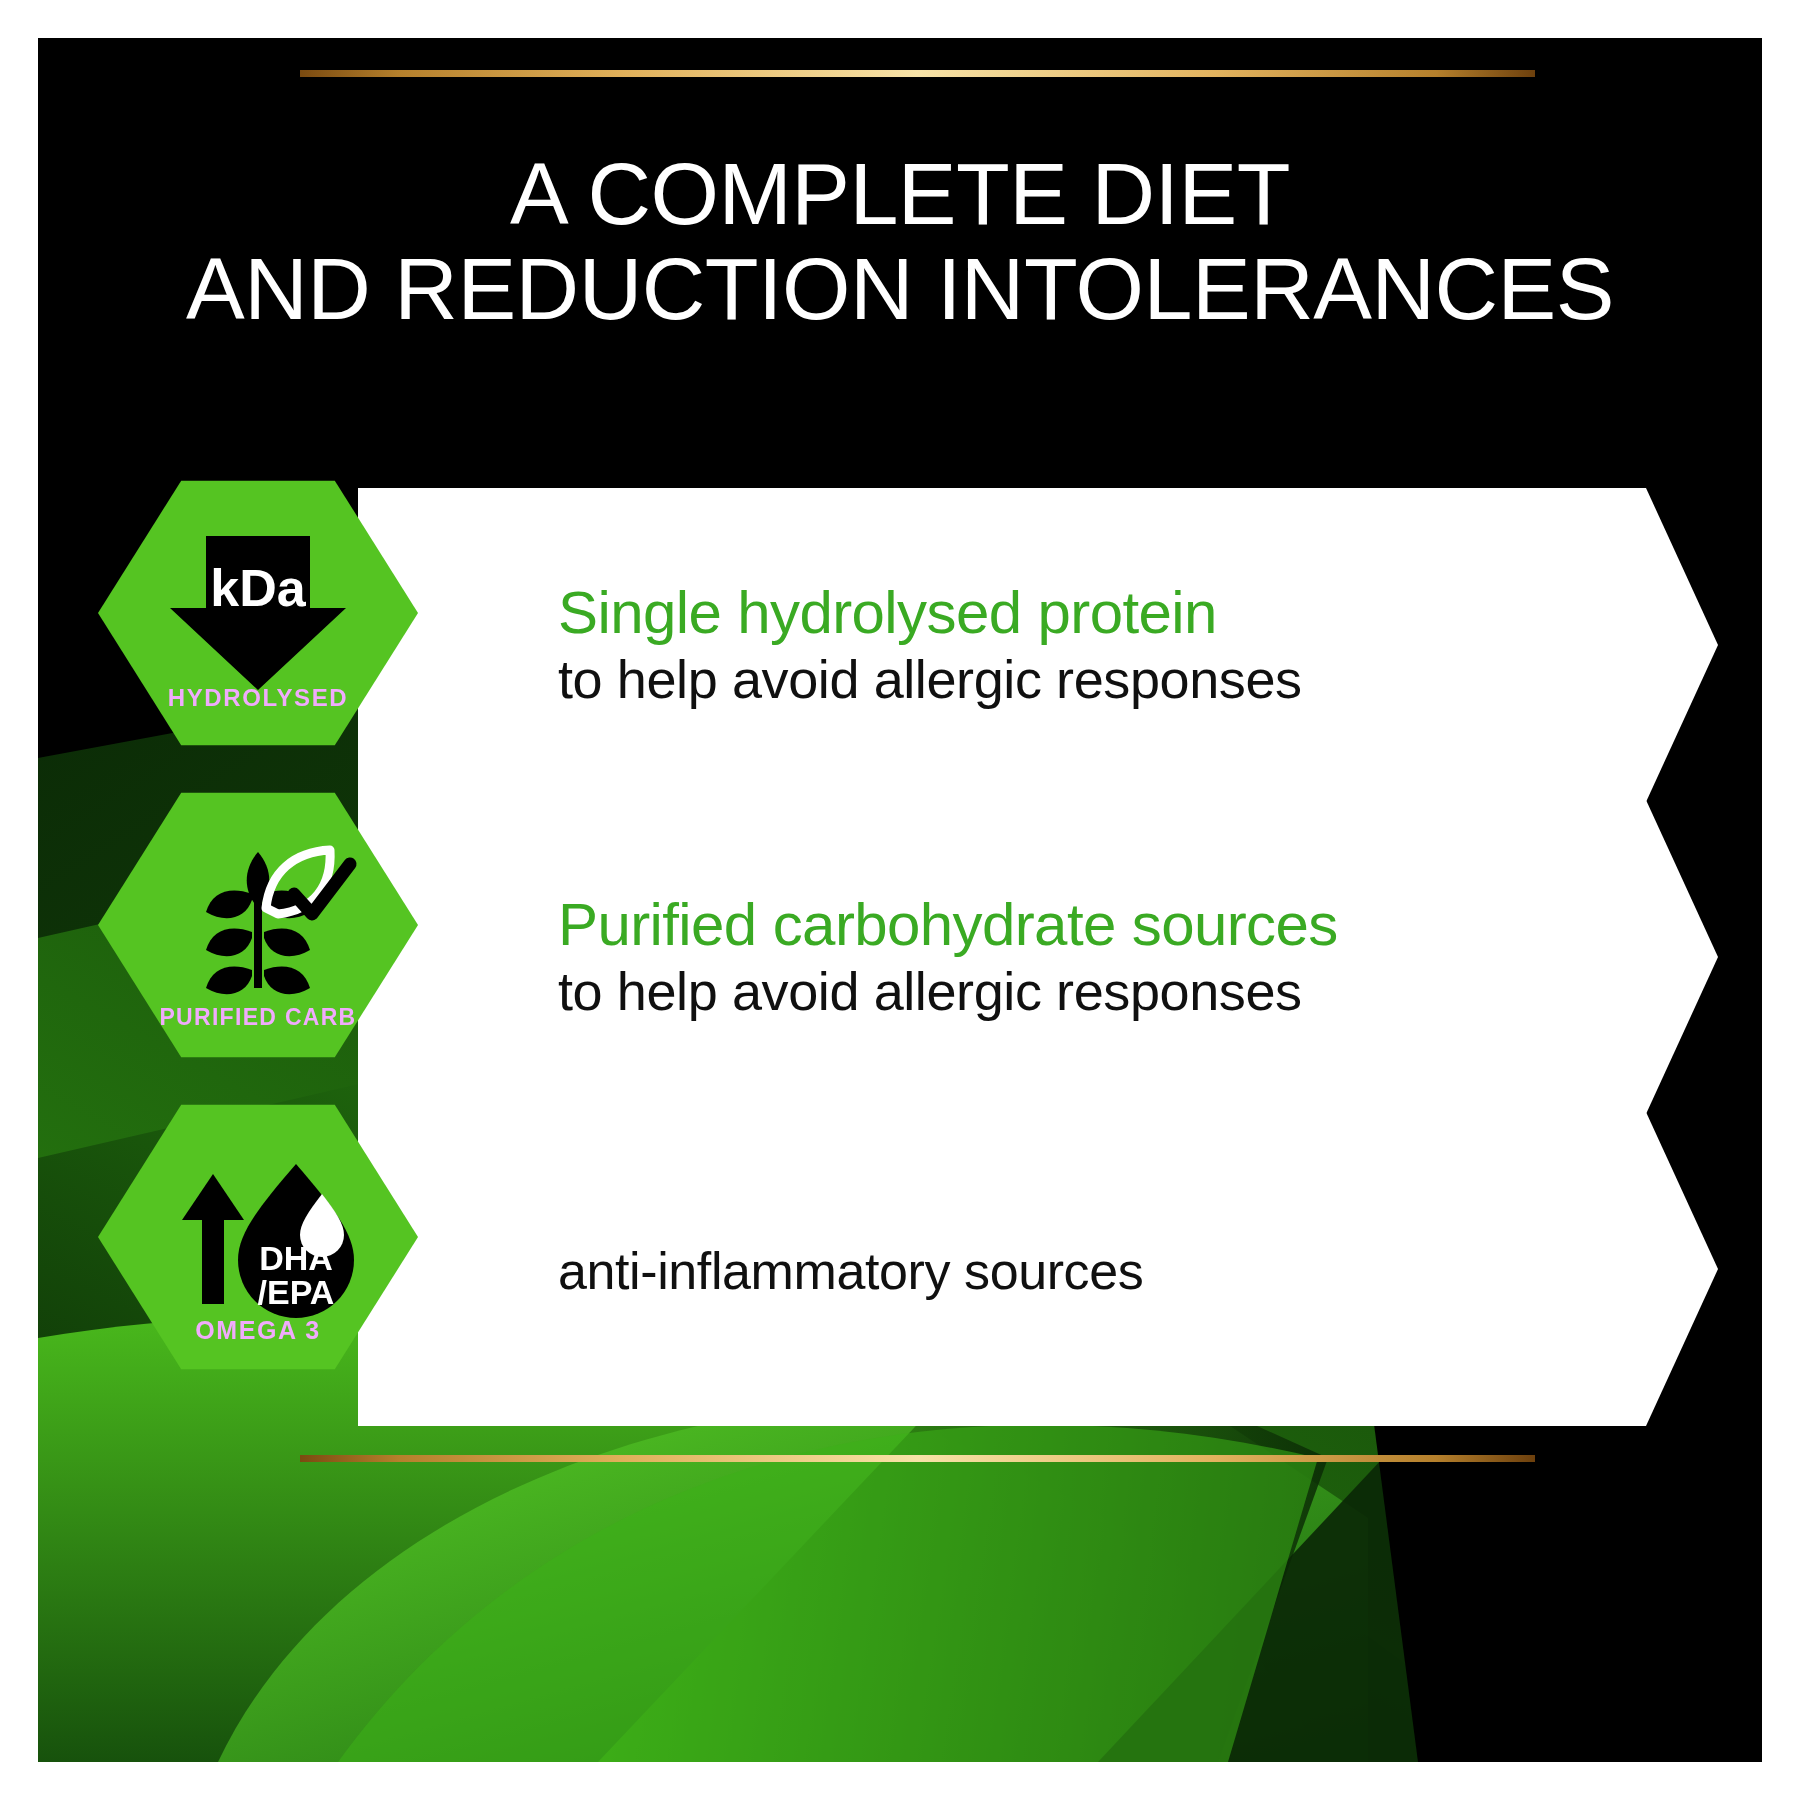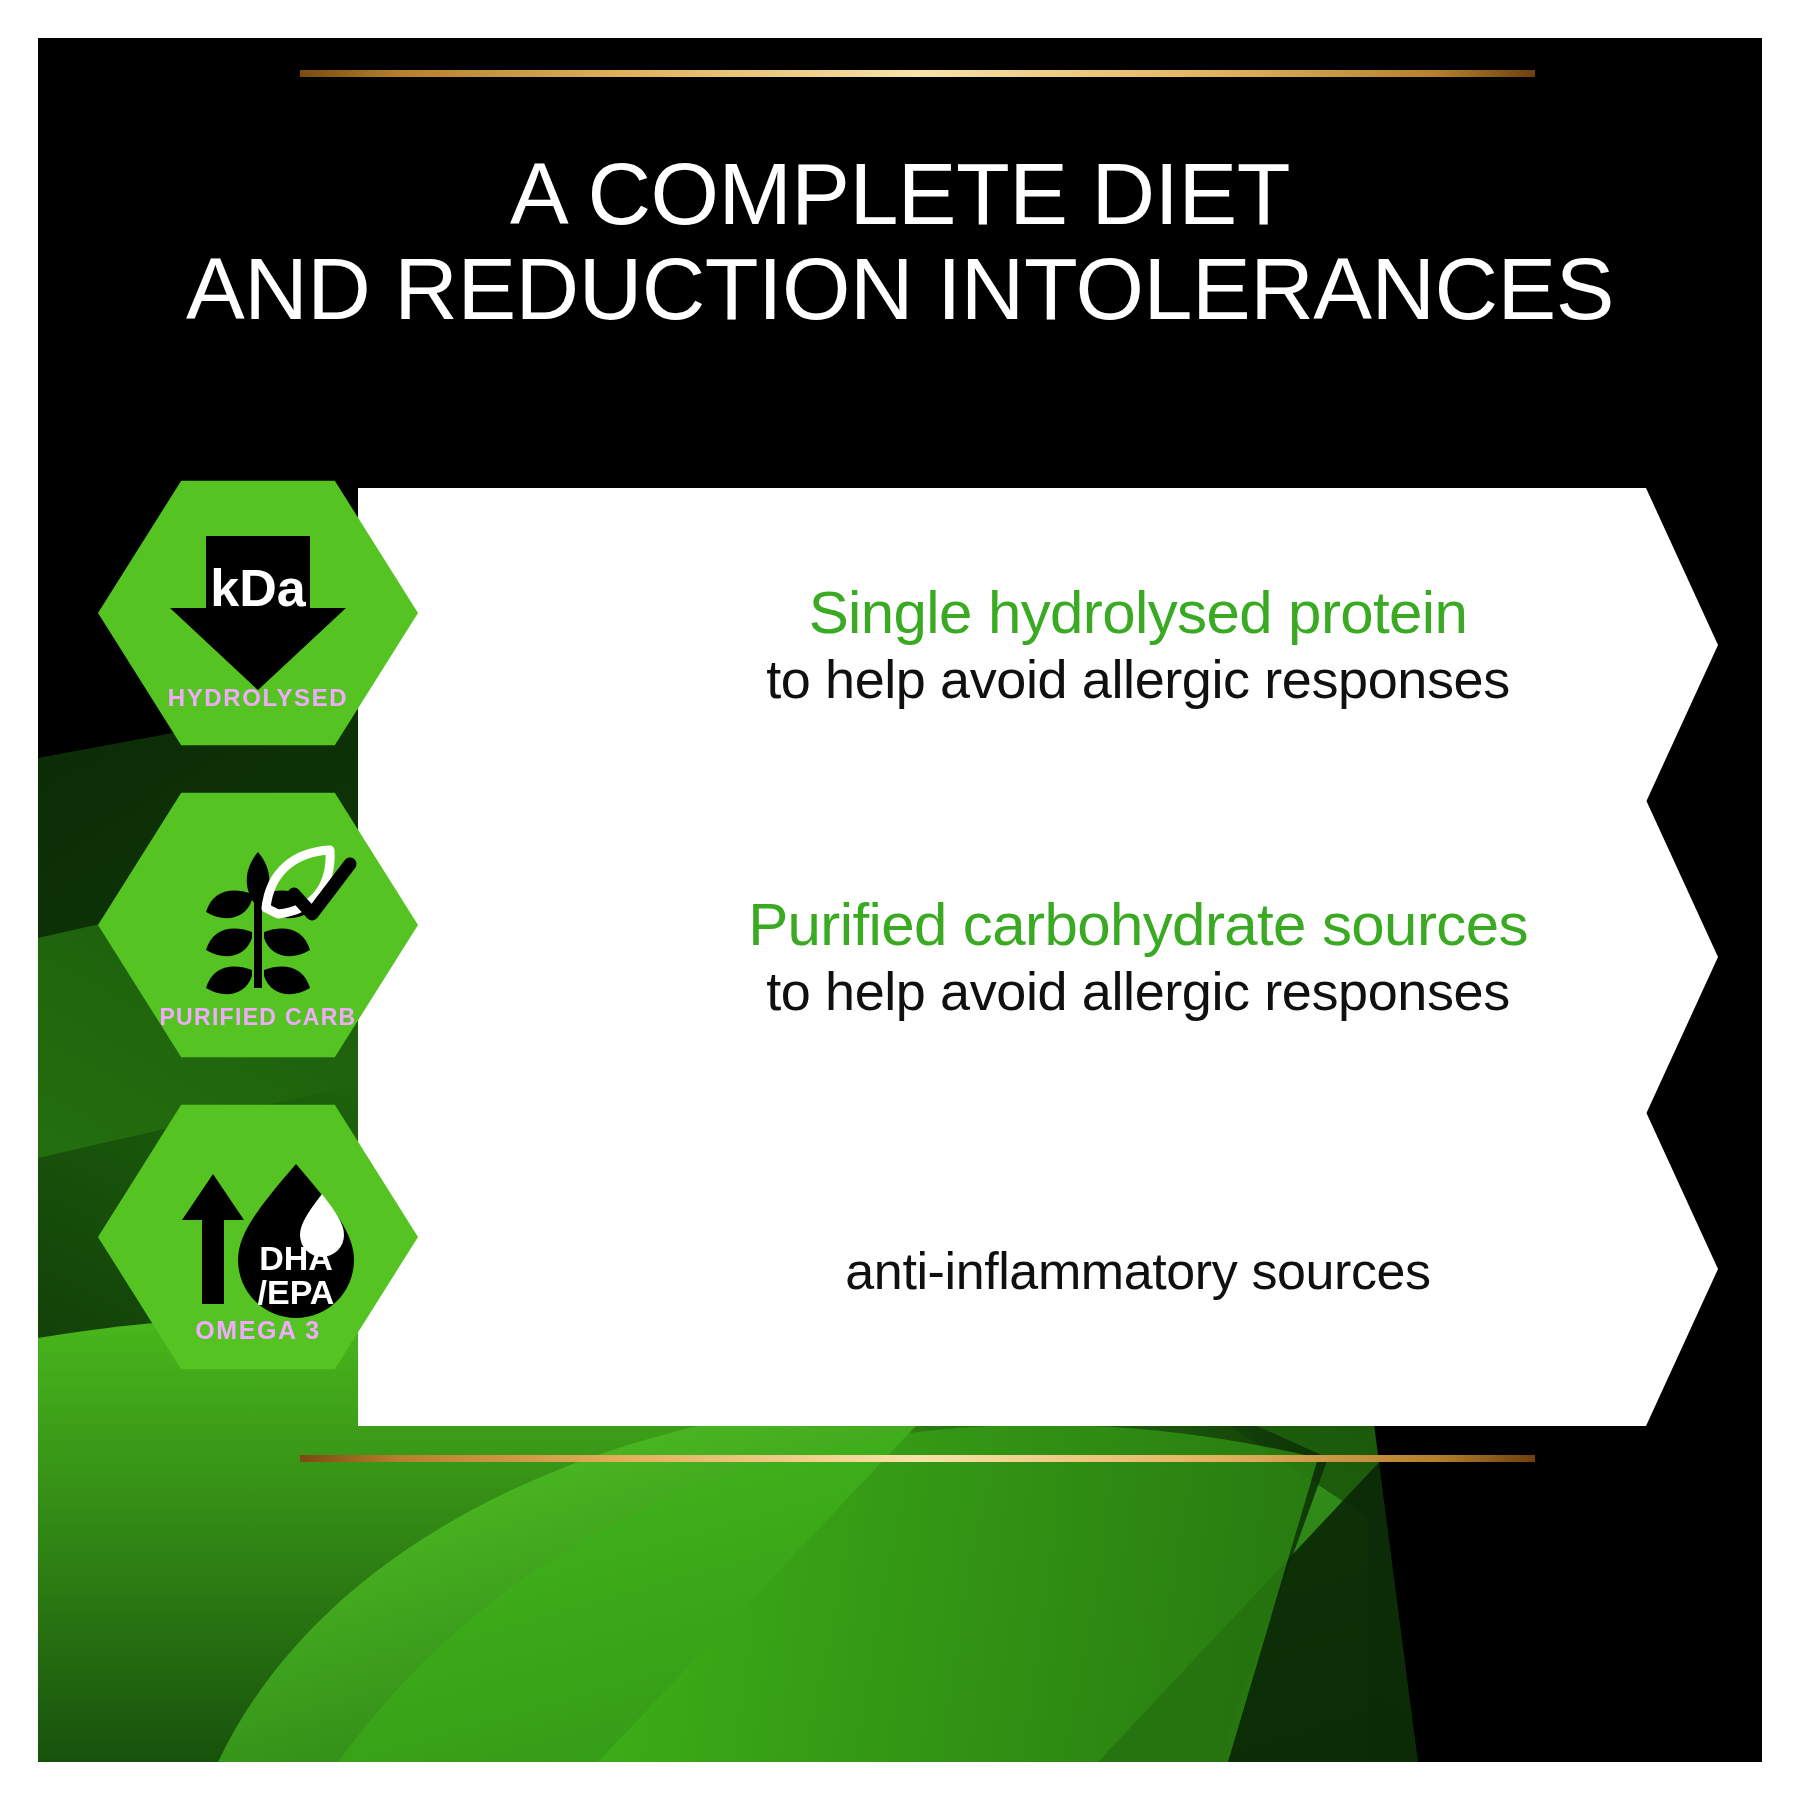--- a/index.html
+++ b/index.html
@@ -45,21 +45,21 @@
   #row-1{top:752px;}
   #row-2{top:1064px;}
 
   
   .banner{
     position:absolute;left:260px;top:10px;width:1360px;height:314px;
     background:#ffffff;
     -webkit-clip-path:polygon(0 0, calc(100% - 72px) 0, 100% 50%, calc(100% - 72px) 100%, 0 100%);
     clip-path:polygon(0 0, calc(100% - 72px) 0, 100% 50%, calc(100% - 72px) 100%, 0 100%);
     display:flex;flex-direction:column;justify-content:center;
-    padding-left:200px;box-sizing:border-box;align-items:center;
+    padding-left:200px;box-sizing:border-box;
   }
   .banner .title{
     color:#3aaa23;font-size:60px;line-height:1.06;font-weight:400;
     letter-spacing:-0.6px;white-space:nowrap;
   }
   .banner .sub{
     color:#101010;font-size:54px;line-height:1.10;font-weight:400;
     letter-spacing:-0.4px;margin-top:6px;
   }
   #row-2 .banner .title{font-size:58px;}

